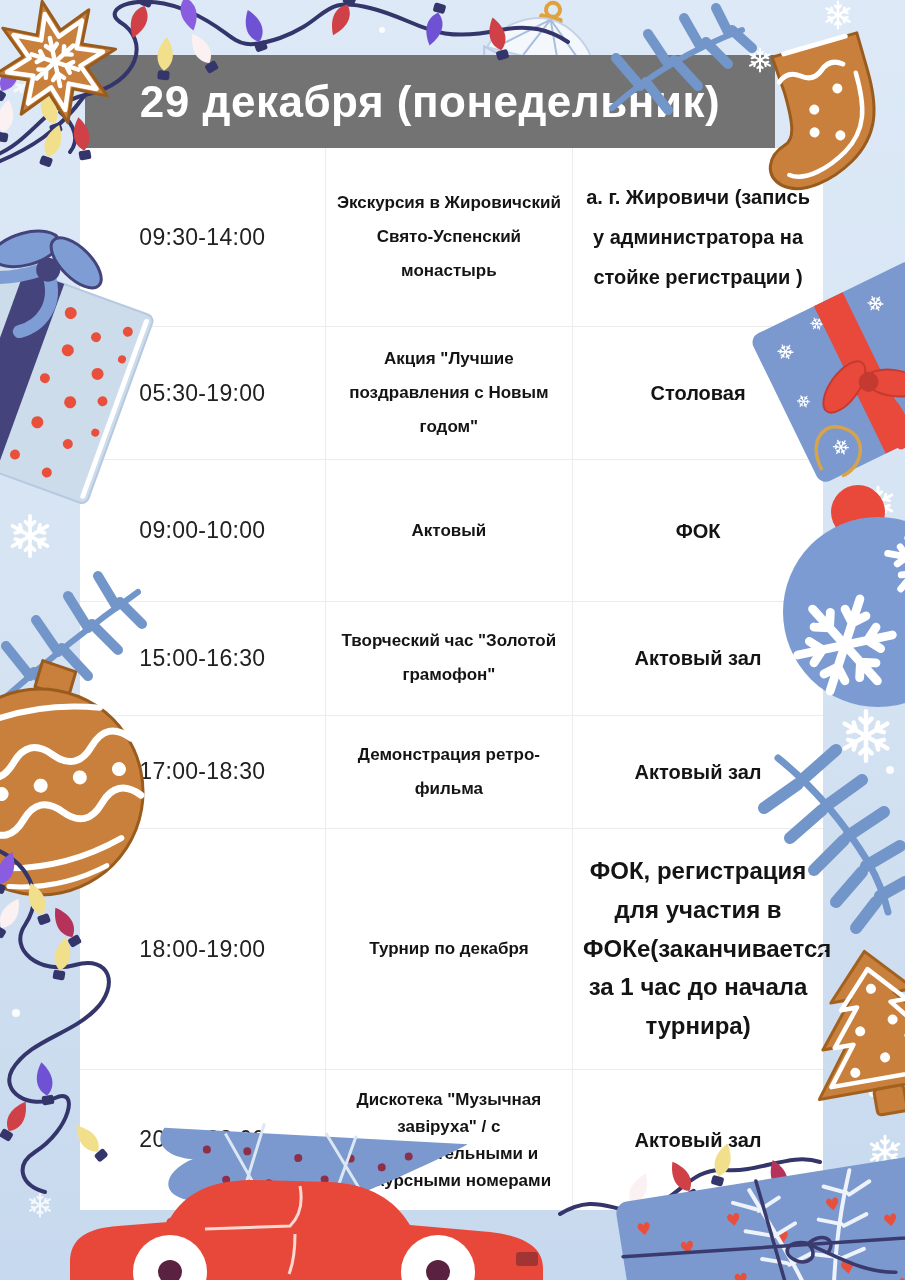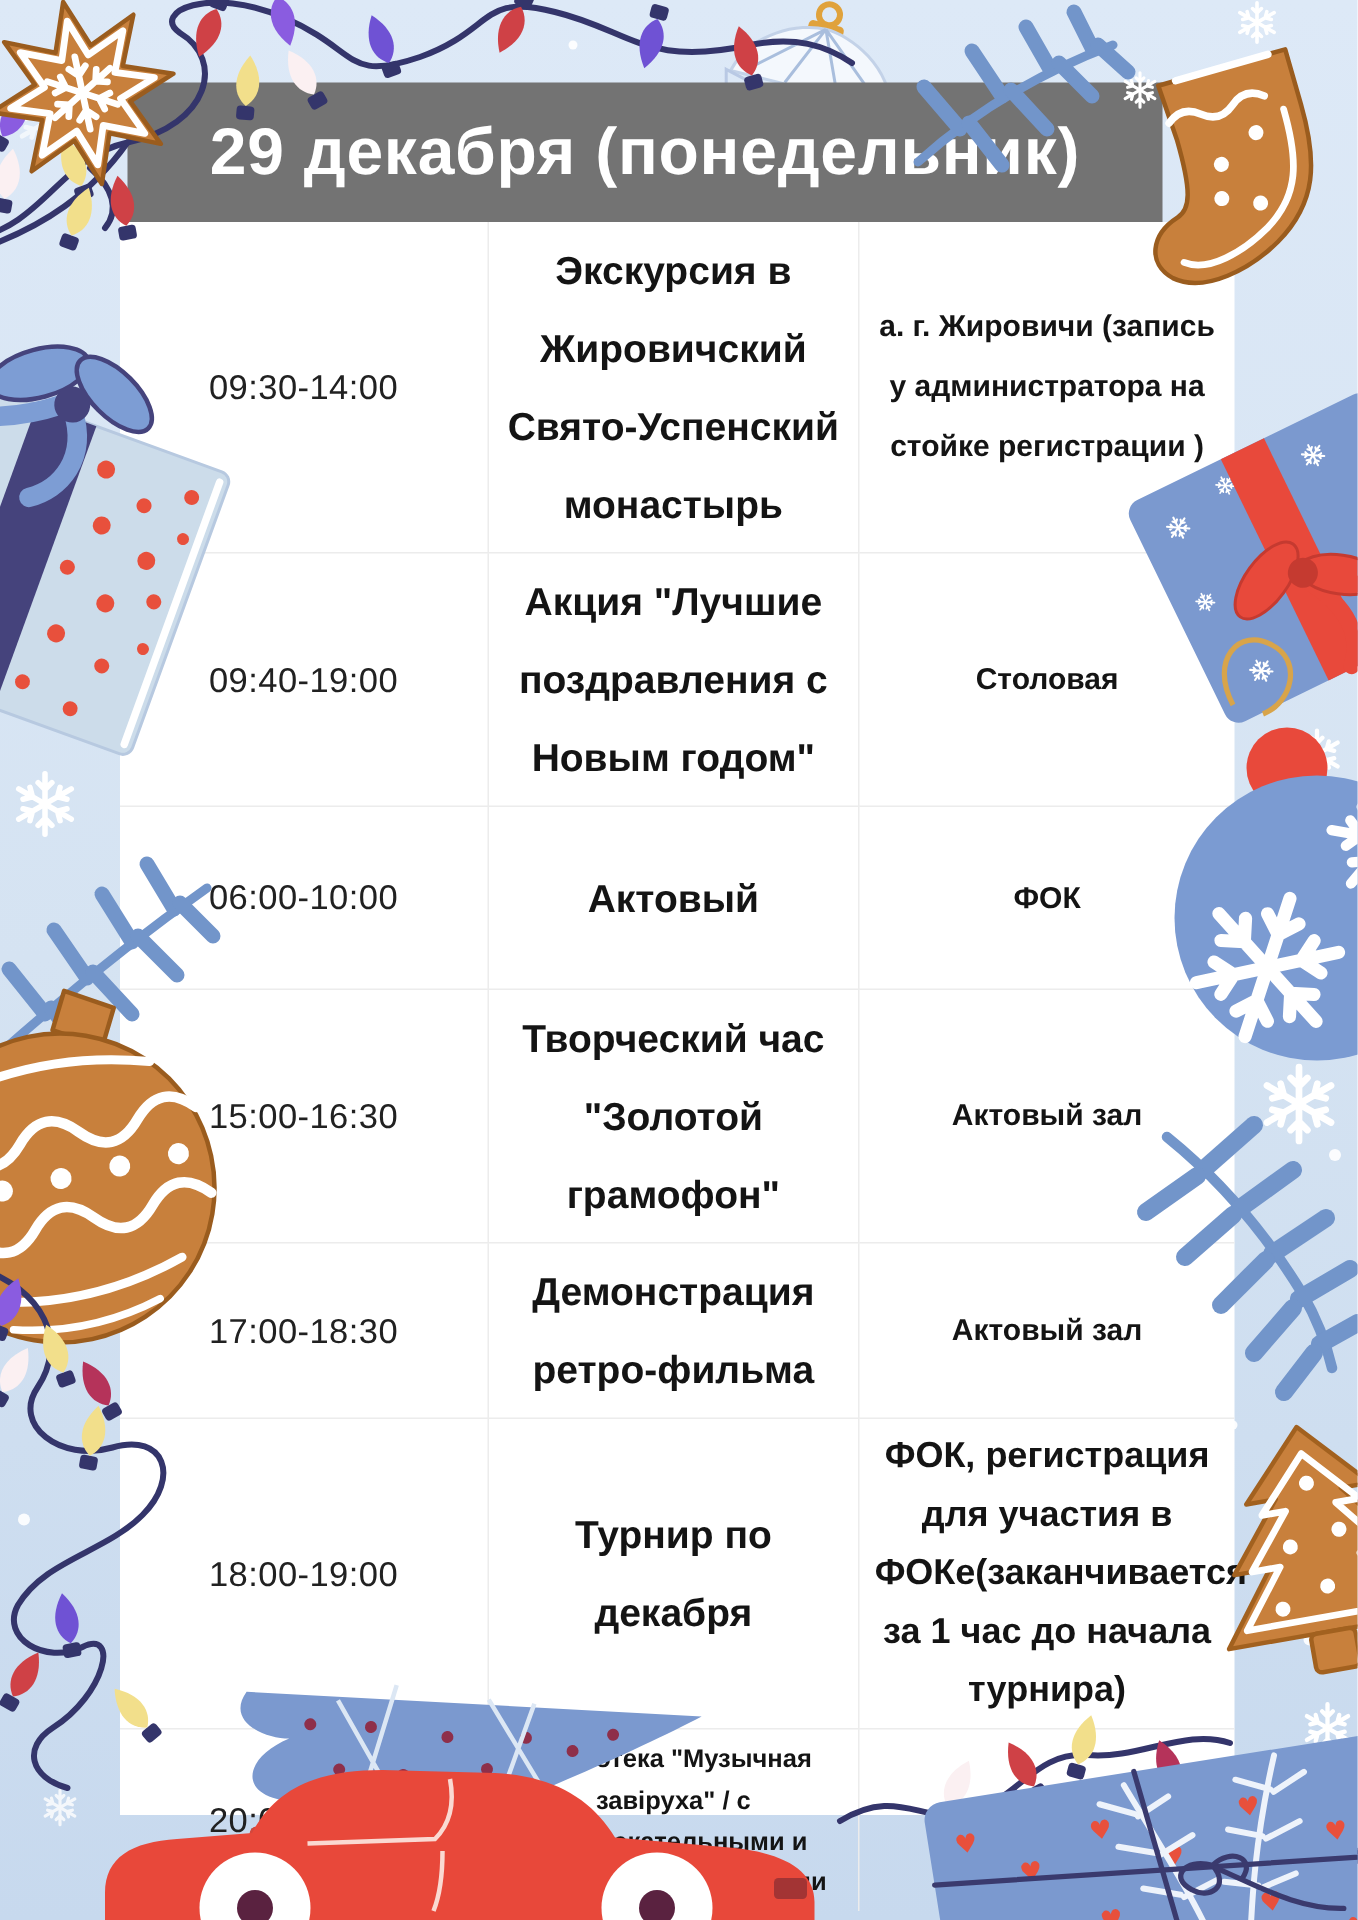--- a/index.html
+++ b/index.html
@@ -32,21 +32,21 @@
   }
   table.schedule th:last-child,table.schedule td:last-child{border-right:none;}
   table.schedule tr:last-child td{border-bottom:none;}
   table.schedule th{
     color:#2e8fd0;font-size:21px;font-weight:bold;
   }
   tr.hrow{height:95px;}
   tr.r0{height:154px;} tr.r1{height:109px;} tr.r2{height:122px;} tr.r3{height:119px;}
   tr.r4{height:98px;margin-top:41px;}  tr.r5{height:98px;margin-top:36px;}  tr.r6{height:147px;} tr.r7{height:120px;}
   td.time{font-size:23px;font-weight:400;color:#212121;letter-spacing:.3px;}
-  td.bold{font-size:26px;font-weight:700;color:#141414;line-height:2.0;}
+  td.bold{font-size:17px;font-weight:700;color:#141414;line-height:2.0;}
   td.venue1{font-size:20px;}
   td.compact{font-size:24px;line-height:1.62;padding:6px 6px;}
   td.compact2{font-size:17px;line-height:1.6;}
 </style>
 </head>
 <body>
 
 <svg class="decor decor-behind" width="905" height="1280" viewBox="0 0 905 1280" aria-hidden="true">
   <g transform="translate(538 70) rotate(14)">
     <circle cx="0" cy="-62" r="7" fill="none" stroke="#e0a23c" stroke-width="4"></circle>
@@ -70,26 +70,26 @@
         <col class="c2">
         <col class="c3">
       </colgroup>
     <tbody>
     <tr class="r0">
       <td class="time">09:30-14:00</td>
       <td class="bold">Экскурсия в Жировичский Свято-Успенский монастырь</td>
       <td class="bold venue1">а. г. Жировичи (запись у администратора на стойке регистрации )</td>
     </tr>
     <tr class="r1">
-      <td class="time">09:40-19:00</td>
+      <td class="time">05:30-19:00</td>
       <td class="bold">Акция "Лучшие поздравления с Новым годом"</td>
       <td class="bold venue1">Столовая</td>
     </tr>
     <tr class="r2">
-      <td class="time">06:00-10:00</td>
+      <td class="time">09:00-10:00</td>
       <td class="bold">Актовый</td>
       <td class="bold venue1">ФОК</td>
     </tr>
     <tr class="r4">
       <td class="time">15:00-16:30</td>
       <td class="bold">Творческий час "Золотой грамофон"</td>
       <td class="bold venue1">Актовый зал</td>
     </tr>
     <tr class="r5">
       <td class="time">17:00-18:30</td>

